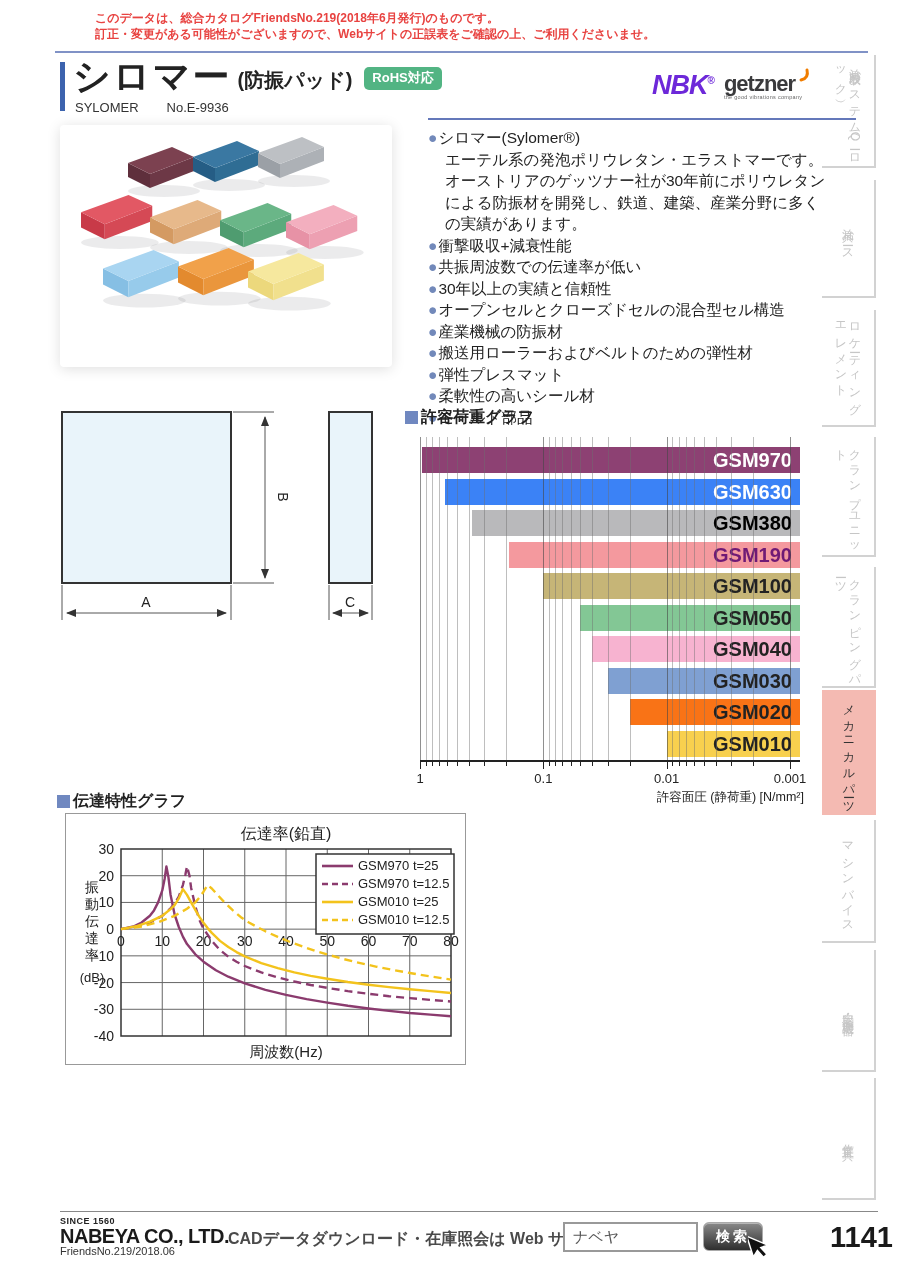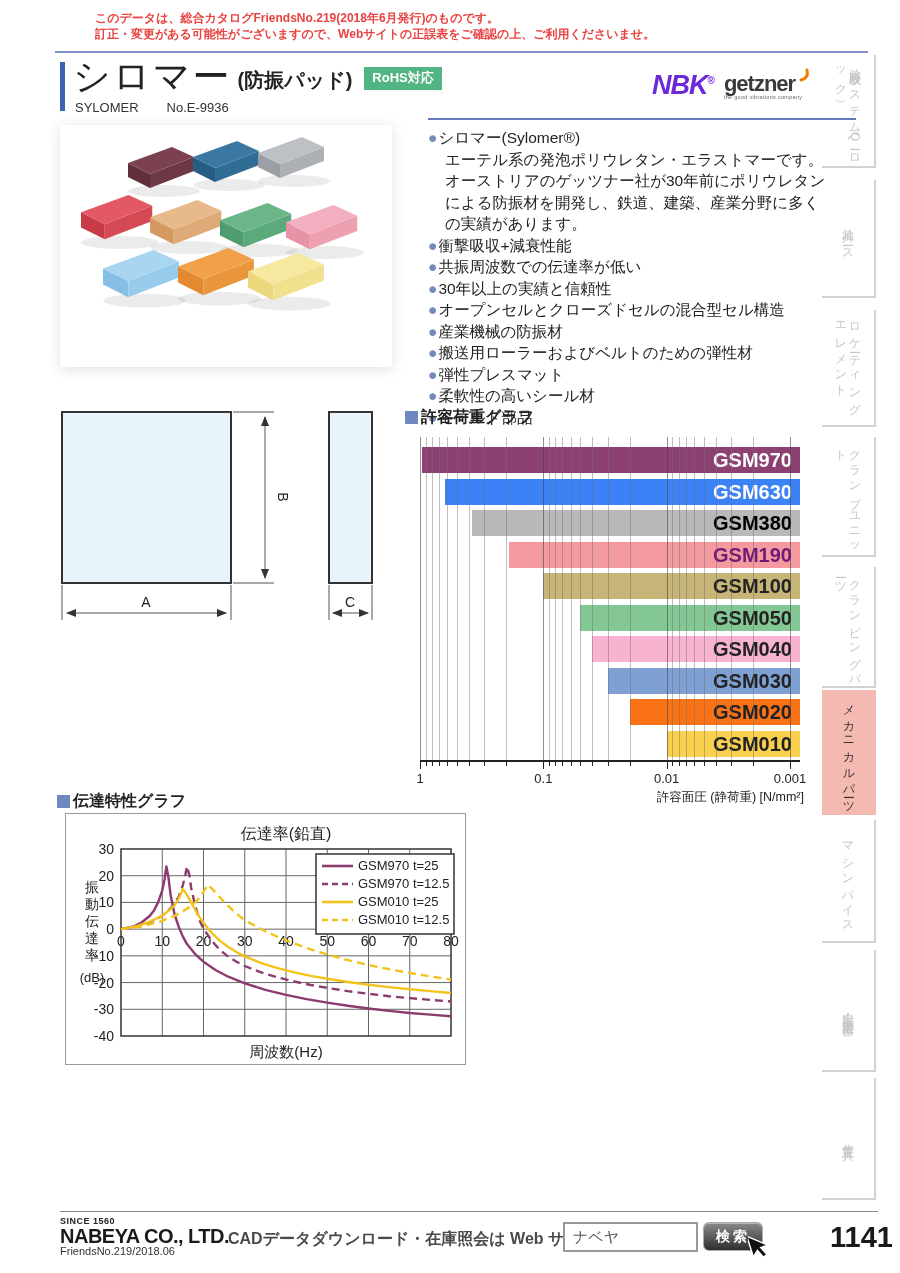--- a/index.html
+++ b/index.html
@@ -6,24 +6,24 @@
   *{box-sizing:border-box;}
   .page{position:relative;width:900px;height:1273px;background:#fff;overflow:hidden;
         font-family:"Liberation Sans","DejaVu Sans",sans-serif;color:#222;}
   .abs{position:absolute;}
   
   .notice{left:95px;top:10px;font-size:12px;line-height:16px;color:#e84341;font-weight:bold;}
   
   .top-rule{left:55px;top:51px;width:813px;height:2px;background:#8092c6;}
   .title-accent{left:60px;top:62px;width:5px;height:49px;background:#3c63ae;}
   .title-row{left:73px;top:58px;display:flex;align-items:flex-end;gap:6px;}
-  .title-main{font-size:37px;font-weight:normal;letter-spacing:2px;line-height:38px;}
+  .title-main{font-size:37px;font-weight:bold;letter-spacing:2px;line-height:38px;}
   .title-suffix{font-size:20px;font-weight:bold;line-height:32px;}
   .rohs{margin-left:6px;margin-bottom:6px;background:#52b483;color:#fff;font-size:13px;font-weight:bold;
-        padding:2px 8px 3px;border-radius:0;}
+        padding:2px 8px 3px;border-radius:5px;}
   .title-sub{left:75px;top:100px;font-size:13px;color:#333;}
   .title-sub span{margin-right:28px;}
   
   .logos{left:652px;top:70px;display:flex;align-items:flex-start;gap:10px;}
   .nbk{font-size:27px;font-weight:bold;font-style:italic;color:#6d28d9;letter-spacing:-1px;}
   .nbk sup{font-size:10px;font-style:normal;}
   .getzner{position:relative;padding-top:4px;}
   .getzner-word{font-size:22px;font-weight:bold;color:#3a3a3c;letter-spacing:-1px;line-height:20px;}
   .getzner-swoosh{position:absolute;right:-10px;top:-2px;}
   .getzner-tag{font-size:5.5px;color:#666;letter-spacing:.3px;}

